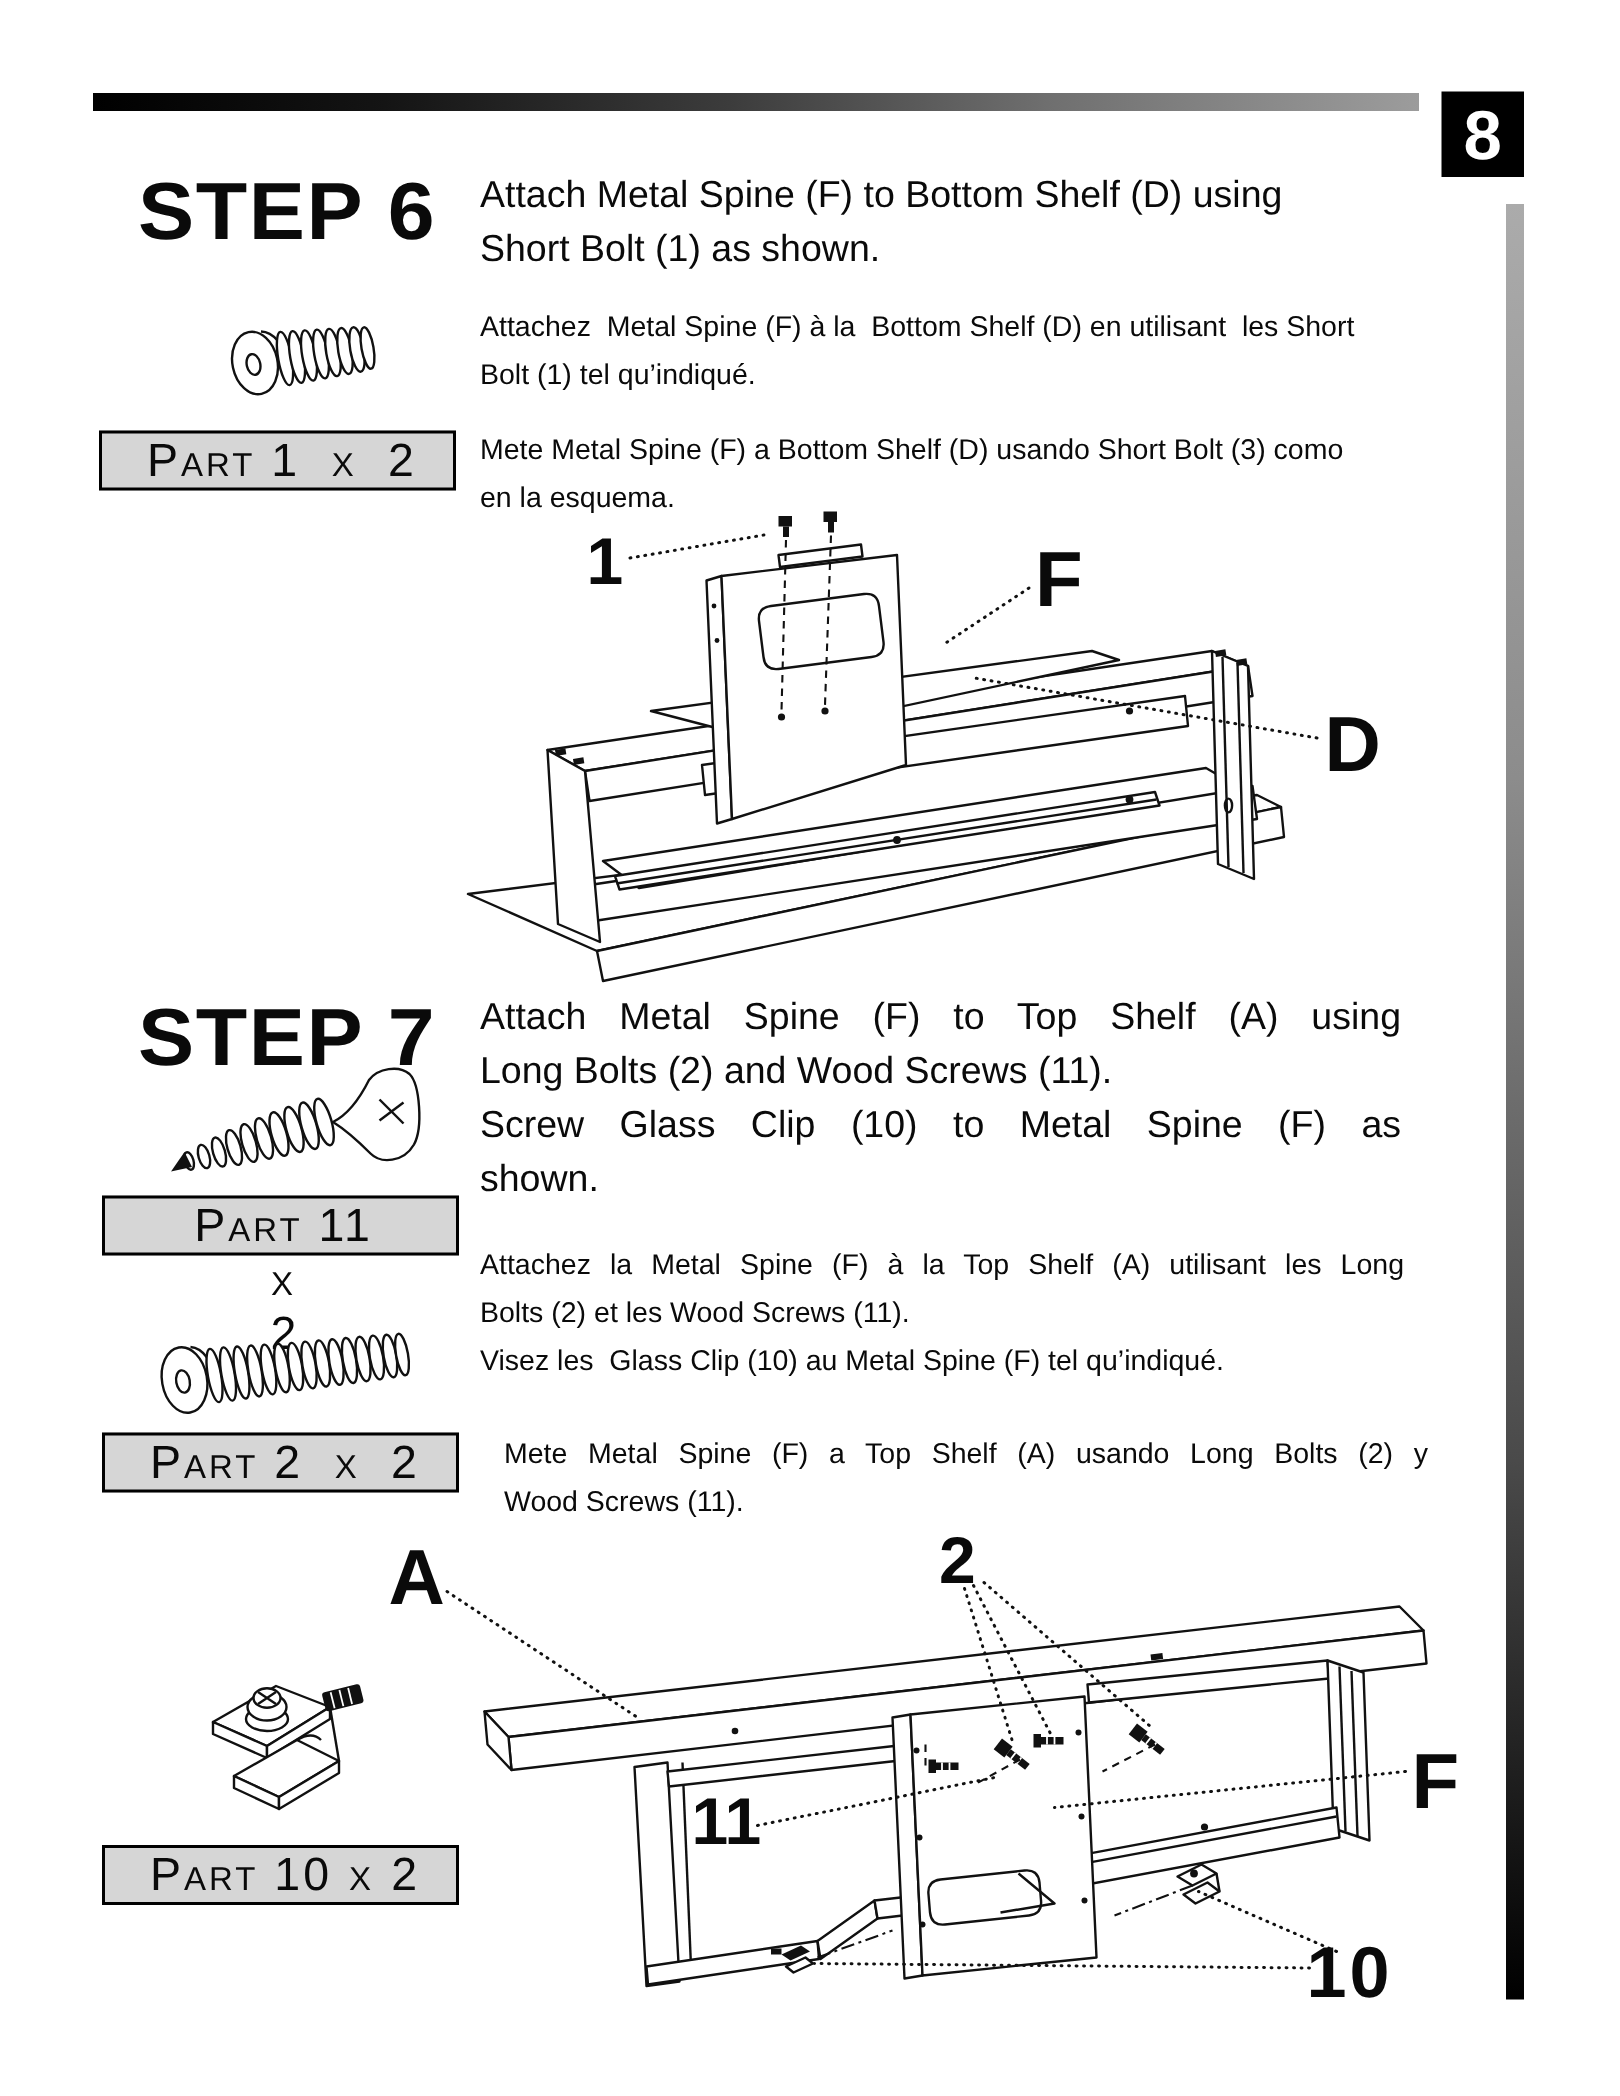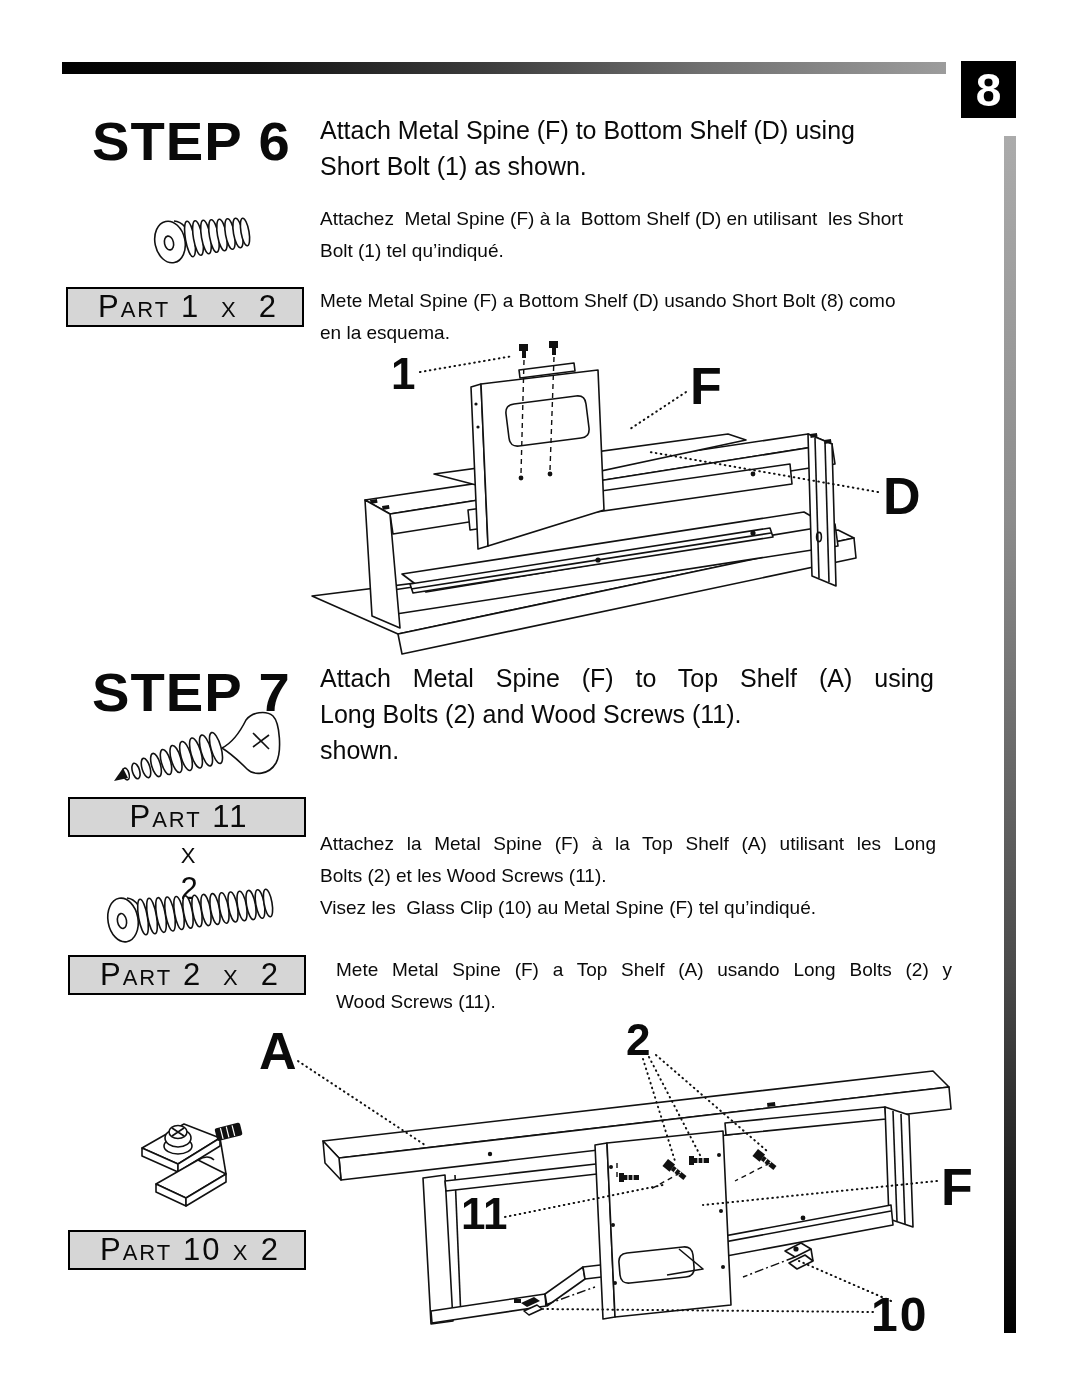--- a/index.html
+++ b/index.html
@@ -56,21 +56,21 @@
     <div class="line">Attach Metal Spine (F) to Bottom Shelf (D) using</div>
     <div class="line">Short Bolt (1) as shown.</div>
   </div>
 
   <div class="abs sub-block" style="left:320px;top:203px;">
     <div class="line">Attachez  Metal Spine (F) à la  Bottom Shelf (D) en utilisant  les Short</div>
     <div class="line">Bolt (1) tel qu’indiqué.</div>
   </div>
 
   <div class="abs sub-block" style="left:320px;top:285px;">
-    <div class="line">Mete Metal Spine (F) a Bottom Shelf (D) usando Short Bolt (8) como</div>
+    <div class="line">Mete Metal Spine (F) a Bottom Shelf (D) usando Short Bolt (3) como</div>
     <div class="line">en la esquema.</div>
   </div>
 
   <svg class="abs" style="left:148px;top:206px;" width="110" height="64" viewBox="0 0 110 64">
     <ellipse class="wire" cx="22" cy="36" rx="15" ry="21" transform="rotate(-12 22 36)" stroke-width="2.4"></ellipse>
     <path class="ln" d="M26,15 a15,21 -12 0 1 11,6" stroke-width="2.4"></path>
     <ellipse class="wire" cx="21" cy="37" rx="4.5" ry="7" transform="rotate(-12 21 37)" stroke-width="2"></ellipse>
     <g>
       <ellipse class="wire" cx="42" cy="33" rx="4.5" ry="18" transform="rotate(-10 42 33)" stroke-width="2"></ellipse>
       <ellipse class="wire" cx="50" cy="32" rx="4.5" ry="17.5" transform="rotate(-10 50 32)" stroke-width="2"></ellipse>
@@ -147,20 +147,21 @@
     <text class="lab-num" x="93" y="57">1</text>
     <text class="lab-geo" x="392" y="72">F</text>
     <text class="lab-geo" x="585" y="182">D</text>
   </svg>
 
   <div class="abs step-title" style="left:92px;top:661px;">STEP 7</div>
 
   <div class="abs en-block" style="left:320px;top:660px;">
     <div class="jl">Attach Metal Spine (F) to Top Shelf (A) using</div>
     <div class="line">Long Bolts (2) and Wood Screws (11).</div>
+    <div class="jl">Screw Glass Clip (10) to Metal Spine (F) as</div>
     <div class="line">shown.</div>
   </div>
 
   <div class="abs sub-block" style="left:320px;top:828px;">
     <div class="jl">Attachez la Metal Spine (F) à la Top Shelf (A) utilisant les Long</div>
     <div class="line">Bolts (2) et les Wood Screws (11).</div>
     <div class="line">Visez les  Glass Clip (10) au Metal Spine (F) tel qu’indiqué.</div>
   </div>
 
   <div class="abs sub-block" style="left:336px;top:954px;">

